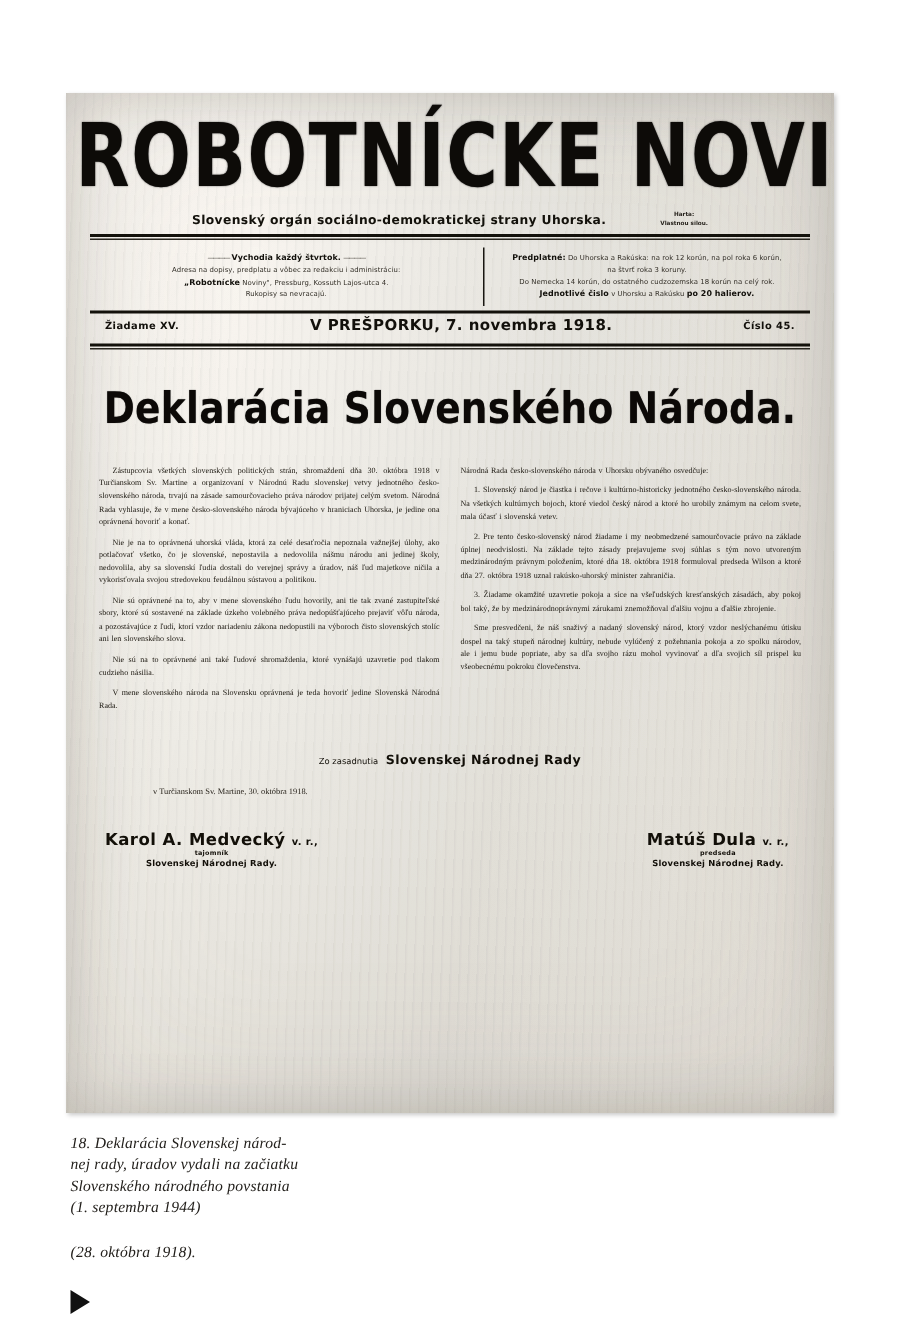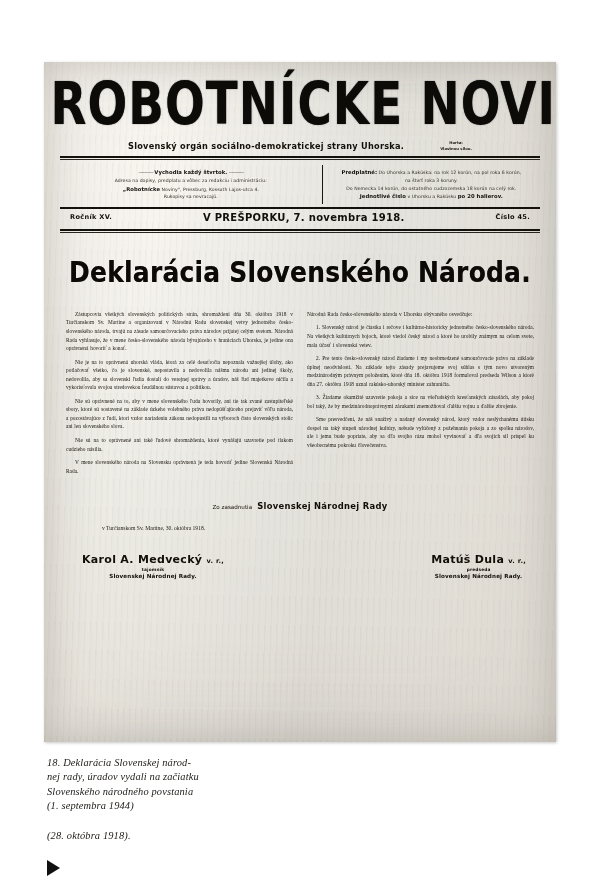--- a/index.html
+++ b/index.html
@@ -134,21 +134,21 @@
     padding-left:42px;margin-top:12px;
   }
 
   
   .signatures{display:flex;justify-content:space-between;margin:22px 10px 0 10px;}
   .sig{text-align:center;font-family:"DejaVu Sans", sans-serif;color:#16130d;}
   .sig .name{font-size:11px;font-weight:700;letter-spacing:.3px;white-space:nowrap;}
   .sig .name .vr{font-size:6.6px;font-weight:700;}
   .sig .role{font-size:4.3px;font-weight:700;margin-top:1px;letter-spacing:.15px;}
   .sig .org{font-size:5.6px;font-weight:700;margin-top:1px;letter-spacing:.15px;white-space:nowrap;}
-  .sig.left-sig{margin-left:12px;}
+  .sig.left-sig{margin-left:0;}
   .sig.right-sig{margin-right:4px;}
 
   
   .captions{position:absolute;left:47px;top:756px;width:300px;}
   .caption{
     font-family:"Liberation Serif", serif;
     font-style:italic;
     font-size:10.4px;
     line-height:1.38;
     color:#23201c;
@@ -208,21 +208,21 @@
           <b>Jednotlivé čislo</b>
           <span>v Uhorsku a Rakúsku</span>
           <b>po 20 halierov.</b>
         </div>
       </div>
     </div>
 
     <div class="rule-heavy"></div>
 
     <div class="issueline">
-      <span>Ročník XV.</span>
+      <span>Žiadame XV.</span>
       <span class="issue-mid">V PREŠPORKU, 7. novembra 1918.</span>
       <span>Číslo 45.</span>
     </div>
 
     <div class="rule-heavy"></div>
     <div class="rule-thin"></div>
 
     <div class="headline">Deklarácia Slovenského Národa.</div>
 
     <div class="cols">

